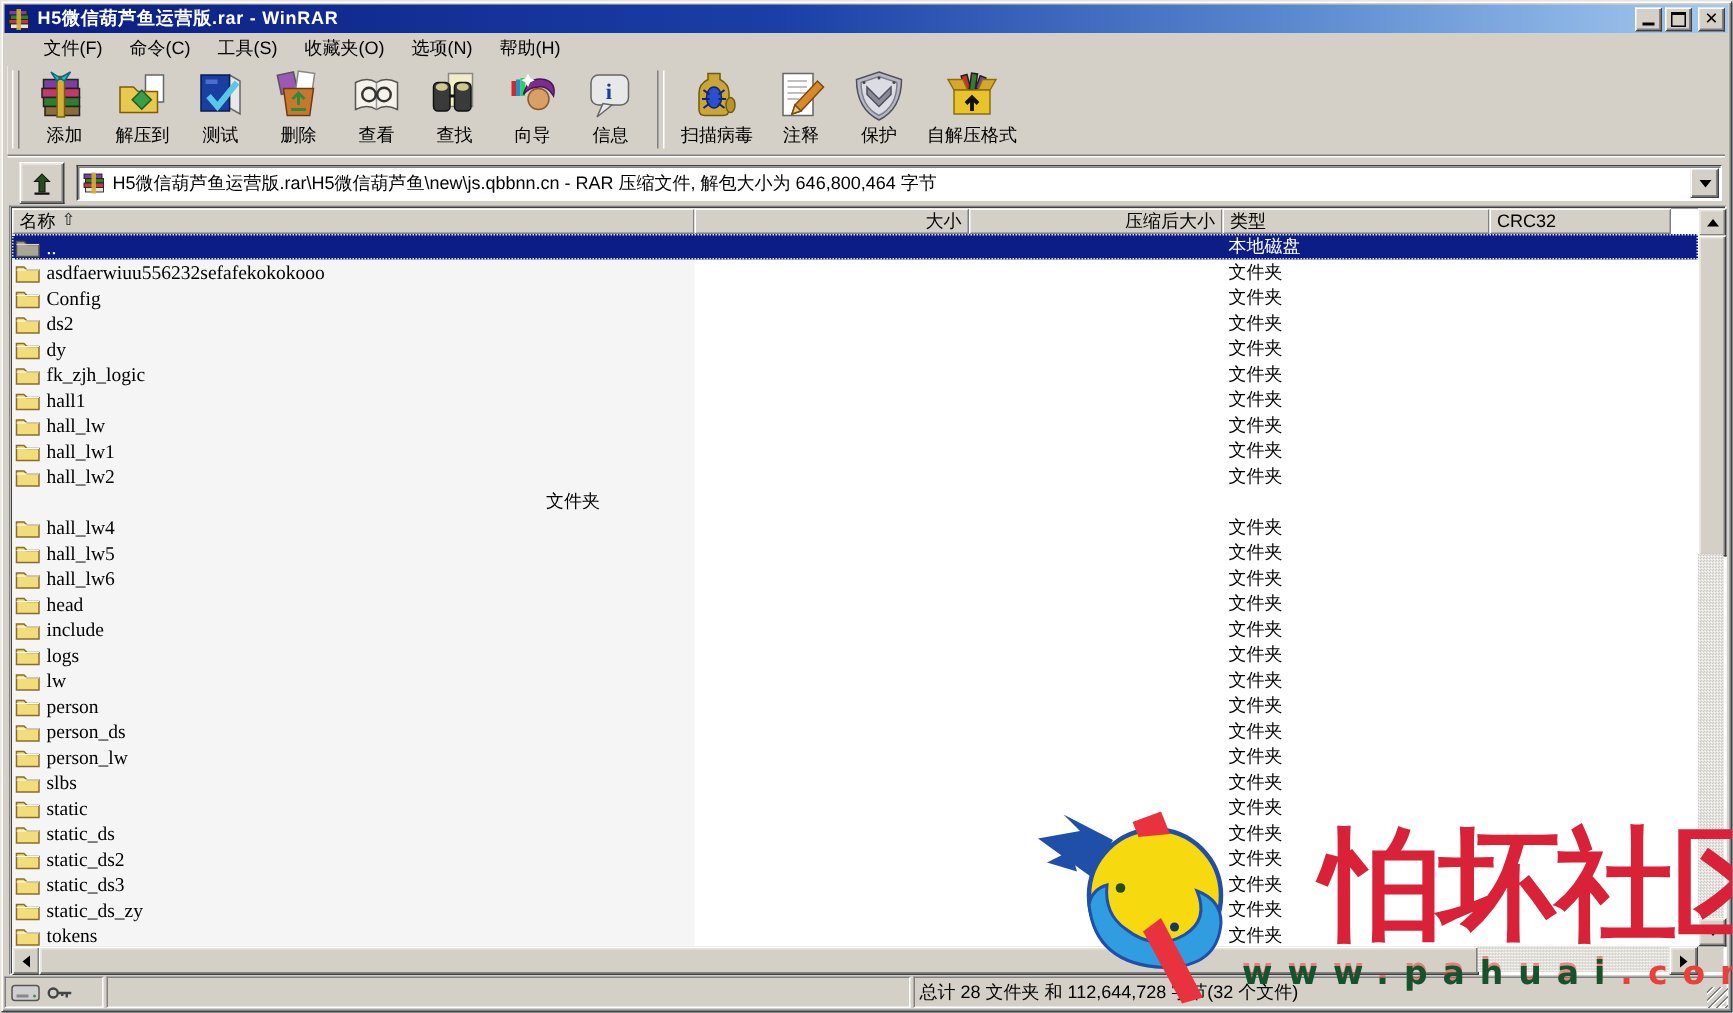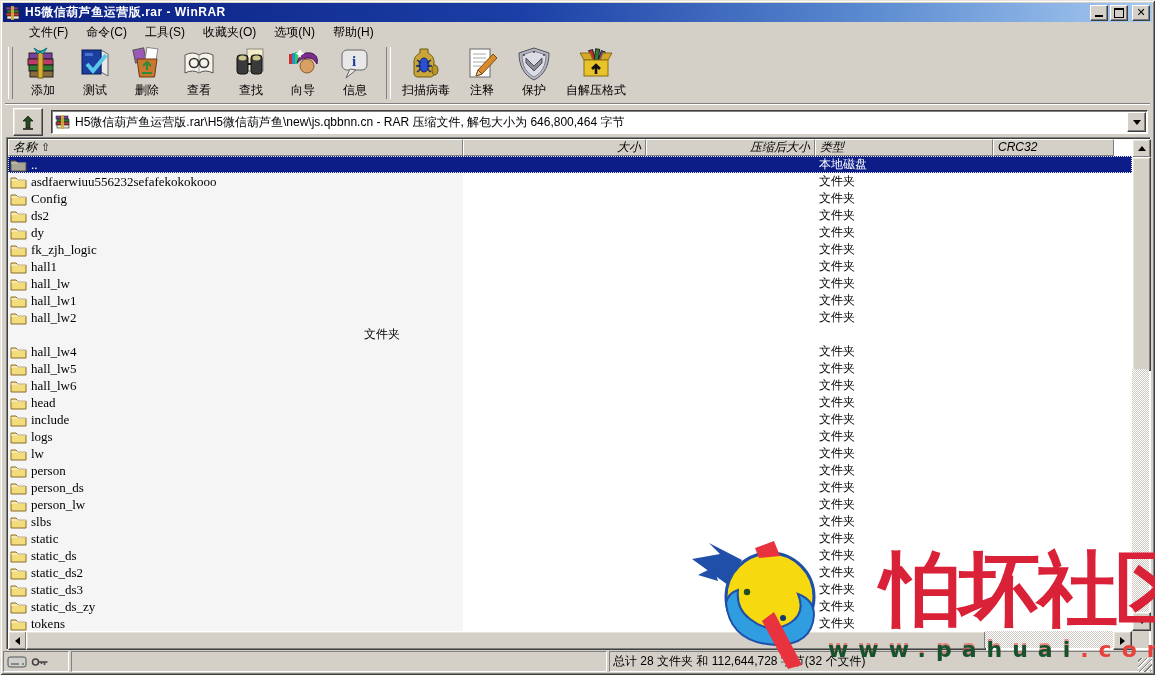--- a/index.html
+++ b/index.html
@@ -38,21 +38,21 @@
          border:1px solid;border-color:#404040 #fff #fff #404040;box-shadow:inset 1px 1px 0 #808080;
          display:flex;align-items:center;padding-left:3px;font-size:12px;position:relative;}
   #combo .cico{width:16px;height:16px;margin-right:4px;flex:0 0 auto;}
   #combo-text{white-space:nowrap;overflow:hidden;}
   #combo-drop{position:absolute;right:1px;top:1px;bottom:1px;width:17px;background:#d4d0c8;
               border:1px solid;border-color:#fff #404040 #404040 #fff;box-shadow:inset -1px -1px 0 #808080;
               display:flex;align-items:center;justify-content:center;}
   
   #listwrap{position:absolute;left:6px;top:137px;right:4px;bottom:25px;background:#fff;
             border:1px solid;border-color:#808080 #fff #fff #808080;box-shadow:inset 1px 1px 0 #404040;}
-  #lheader{position:absolute;left:1px;right:36px;top:1px;height:17px;display:flex;background:#fef9c3;font-size:12px;font-style:italic;}
+  #lheader{position:absolute;left:1px;right:36px;top:1px;height:17px;display:flex;background:#fef9c3;font-size:12px;}
   .hcell{box-sizing:border-box;height:17px;line-height:15px;padding:0 4px;background:#d4d0c8;
          border:1px solid;border-color:#fff #808080 #808080 #fff;white-space:nowrap;overflow:hidden;display:flex;align-items:center;}
   .c-name{width:455px;}
   .c-size{width:183px;justify-content:flex-end;text-align:right;}
   .c-packed{width:169px;justify-content:flex-end;text-align:right;}
   .c-type{width:178px;}
   .c-crc{flex:1;}
   .sortglyph{font-size:11px;margin-left:4px;color:#222;}
   #rows{position:absolute;left:1px;right:18px;top:18px;bottom:18px;background:#fff;overflow:hidden;}
   #coltint{position:absolute;left:0;top:0;bottom:0;width:455px;background:rgba(60,60,50,0.05);}
@@ -141,20 +141,30 @@
             <rect x="5" y="25" width="23" height="6" fill="#8a6d3b" stroke="#222"></rect>
             <rect x="13" y="5" width="5" height="27" fill="#d4af37" stroke="#7a5c10"></rect>
             <path d="M15,6 l-6,-4 4,6 z M15,6 l7,-4 -4,6 z" fill="#2ab8c8" stroke="#0a6a7a"></path>
           </svg>
         </div>
         <div class="tb-label">添加</div>
       </div>
       <div class="tb-btn">
         <div class="tb-ico">
           <svg viewBox="0 0 36 36">
+            <rect x="20" y="4" width="12" height="18" fill="#fff" stroke="#666"></rect>
+            <path d="M3,12 v17 h25 v-14 h-13 l-3,-3 z" fill="#e9c94d" stroke="#7a5c10"></path>
+            <rect x="13" y="16" width="9" height="9" fill="#3a9d4a" stroke="#1c5c26" transform="rotate(45 17.5 20.5)"></rect>
+          </svg>
+        </div>
+        <div class="tb-label">解压到</div>
+      </div>
+      <div class="tb-btn">
+        <div class="tb-ico">
+          <svg viewBox="0 0 36 36">
             <path d="M24,4 l7,4 v22 l-7,-4 z" fill="#e8e8e8" stroke="#666"></path>
             <rect x="5" y="4" width="19" height="24" fill="#1b3fa0" stroke="#0a1c50"></rect>
             <rect x="8" y="7" width="8" height="3" fill="#4a6fd0"></rect>
             <path d="M10,18 l6,7 l13,-16" stroke="#59c7e8" stroke-width="4" fill="none"></path>
           </svg>
         </div>
         <div class="tb-label">测试</div>
       </div>
       <div class="tb-btn">
         <div class="tb-ico">

